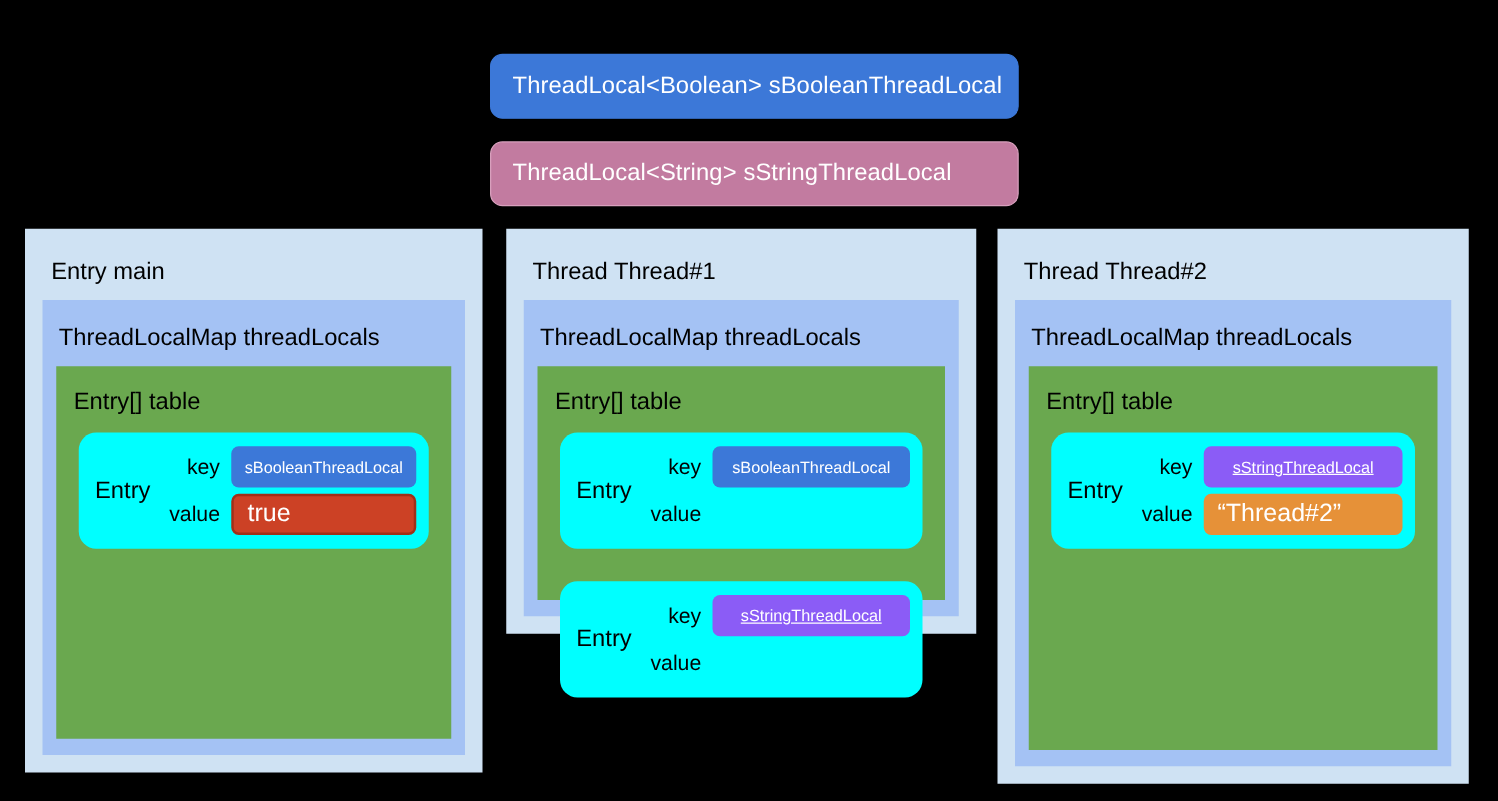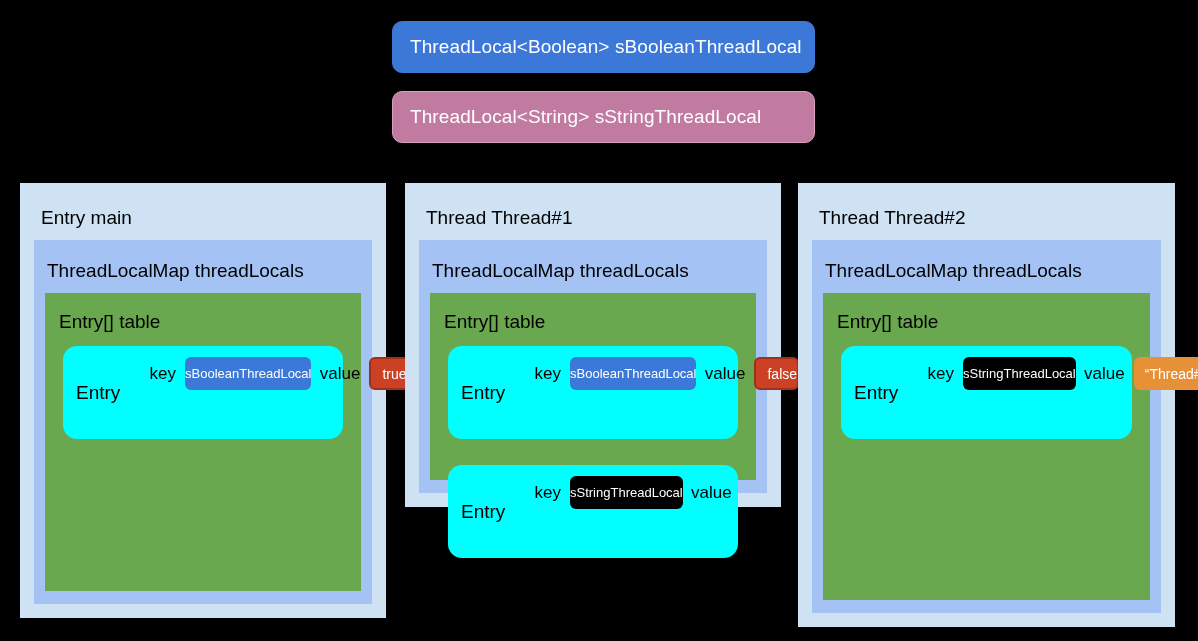--- a/index.html
+++ b/index.html
@@ -14,20 +14,21 @@
   
   .global-box {
     position: absolute;
     border-radius: 10px;
     display: flex;
     align-items: center;
     color: #ffffff;
     font-size: 19px;
     padding-left: 17px;
     letter-spacing: 0.1px;
+    margin-top: 22px;
   }
   .global-boolean {
     left: 392px; top: 21px; width: 423px; height: 52px;
     background: #3c78d8;
     border: 1px solid #3c78d8;
   }
   .global-string {
     left: 392px; top: 91px; width: 423px; height: 52px;
     background: #c27ba0;
     border: 1px solid #d8a0bd;
@@ -93,21 +94,21 @@
     left: 13px;
     top: 50%;
     transform: translateY(-50%);
     font-size: 19px;
     color: #000000;
   }
   .kv-rows {
     position: absolute;
     left: 64px; right: 10px; top: 11px; bottom: 11px;
     display: flex;
-    flex-direction: row;
+    flex-direction: column;
     justify-content: space-between;
   }
   .kv-row {
     display: flex;
     align-items: center;
     height: 33px;
   }
   .kv-label {
     width: 58px;
     text-align: right;
@@ -125,24 +126,24 @@
     color: #ffffff;
   }
   .kv-value.key-chip {
     justify-content: center;
     font-size: 13px;
     text-align: right;
   }
   .kv-value.val-chip {
     justify-content: flex-start;
     padding-left: 11px;
-    font-size: 14px;
+    font-size: 20px;
   }
   .chip-blue   { background: #3c78d8; }
-  .chip-pink   { background: #000000; }
+  .chip-pink   { background: #8b5cf6; text-decoration: underline; }
   .chip-red    { background: #cc4125; border: 2px solid #a03018; }
   .chip-orange { background: #e69138; }
 </style>
 </head>
 <body>
 
 <div id="stage">
 
   <div class="global-box global-boolean">
     <span>ThreadLocal&lt;Boolean&gt; sBooleanThreadLocal</span>
@@ -186,21 +187,20 @@
             <div class="entries">
               <div class="entry">
                 <div class="entry-label">Entry</div>
                 <div class="kv-rows">
                   <div class="kv-row">
                     <span class="kv-label">key</span>
                     <span class="kv-value key-chip chip-blue">sBooleanThreadLocal</span>
                   </div>
                   <div class="kv-row">
                     <span class="kv-label">value</span>
-                    <span class="kv-value val-chip chip-red">false</span>
                   </div>
                 </div>
               </div>
               <div class="entry">
                 <div class="entry-label">Entry</div>
                 <div class="kv-rows">
                   <div class="kv-row">
                     <span class="kv-label">key</span>
                     <span class="kv-value key-chip chip-pink">sStringThreadLocal</span>
                   </div>

